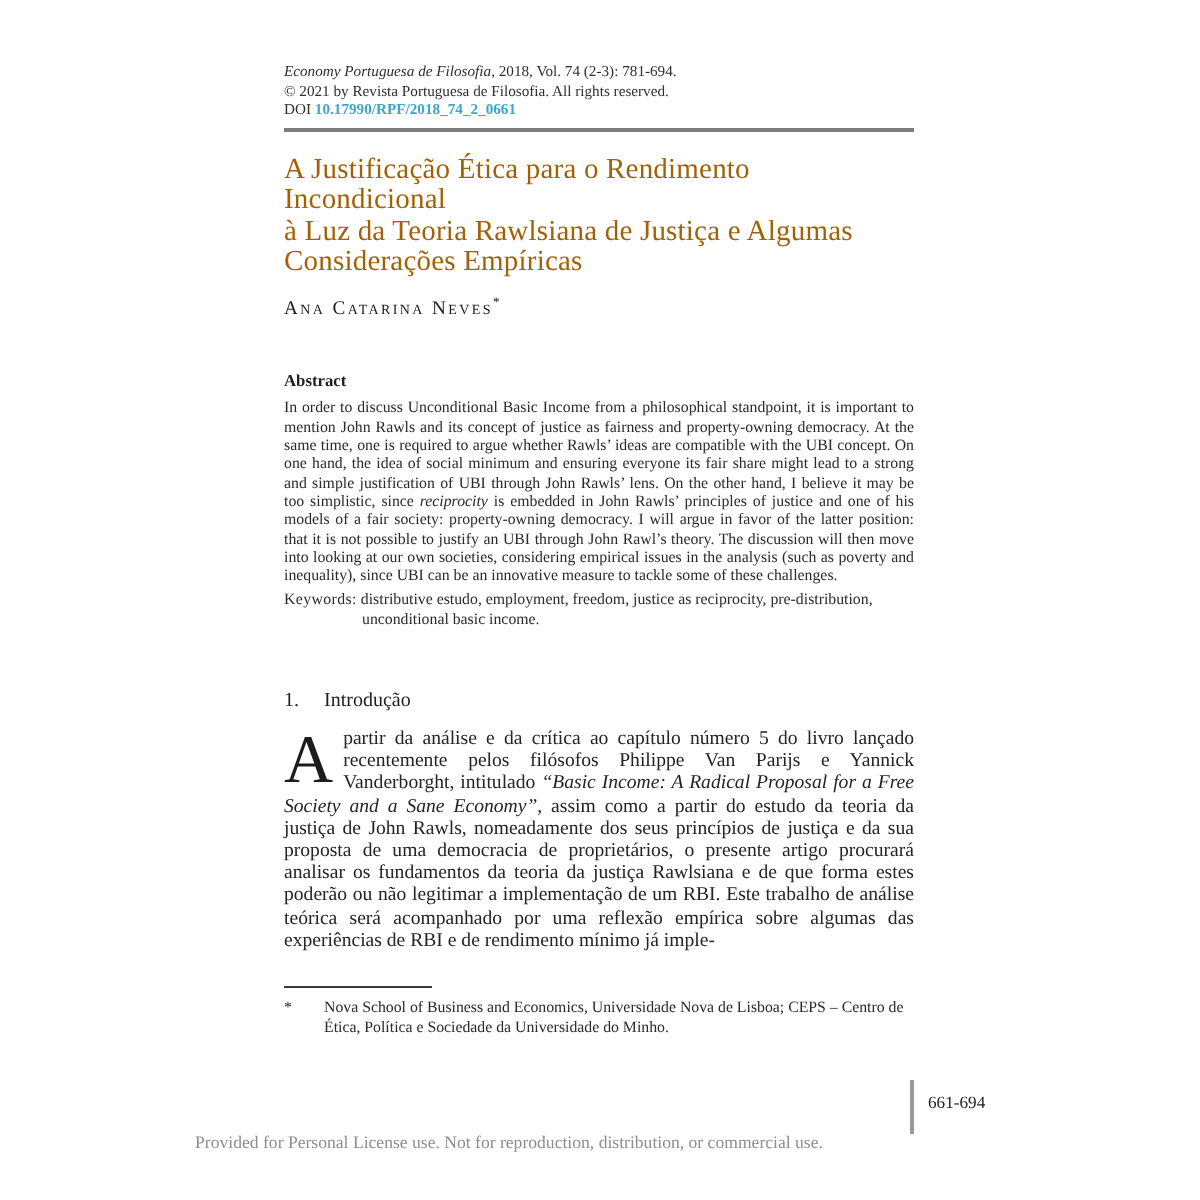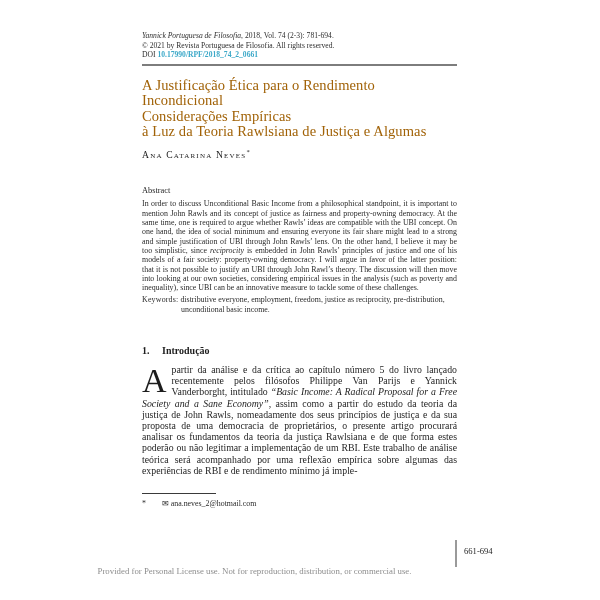--- a/index.html
+++ b/index.html
@@ -16,27 +16,27 @@
   .doi-line .doi-link { color:#3BA8C8;font-weight:bold; }
 
   .rule { margin-top:4px; height:2.6px; background:#7d7d7d; }
 
   .article-title { margin-top:12px; font-size:14.5px; line-height:15.3px; color:#a16207; letter-spacing:0.1px; }
 
   .author-line { margin-top:9px; font-size:9.6px; color:#1c1c1c; }
   .author-name { font-variant:small-caps; letter-spacing:1.2px; }
   .author-note-mark { font-size:6.5px; vertical-align:super; }
 
-  .abstract-heading { margin-top:26px; font-size:8.4px; font-weight:normal; color:#1e1e1e; }
+  .abstract-heading { margin-top:26px; font-size:8.4px; font-weight:bold; color:#1e1e1e; }
   .abstract-text { margin-top:4px; font-size:7.9px; line-height:9.3px; text-align:justify; color:#2a2a2a; }
 
   .keywords { margin-top:3px; font-size:7.9px; line-height:9.3px; color:#2a2a2a; padding-left:39px; text-indent:-39px; }
   .keywords .kw-label { letter-spacing:0.2px;text-align:right; }
 
-  .section-heading { margin-top:31px; font-size:10px; line-height:11px; font-weight:bold; color:#1e1e1e; }
+  .section-heading { margin-top:31px; font-size:10px; line-height:11px; font-weight:normal; color:#1e1e1e; }
   .section-heading .section-number { display:inline-block; width:20px; }
 
   .intro-paragraph { margin-top:8px; font-size:9.8px; line-height:11.2px; text-align:justify; color:#242424; }
   .drop-cap { float:left; font-size:34px; line-height:31px; padding:1px 5px 0 0; color:#1c1c1c; }
 
   .footnote-rule { margin-top:17px; width:74px; border-top:1px solid #3a3a3a; }
   .footnote { margin-top:5px; display:flex; font-size:7.9px; line-height:9.6px; color:#2a2a2a; }
   .footnote-mark-col { width:20px; flex:0 0 20px; }
   .footnote-body { flex:1; }
   .envelope-icon { font-size:8px; margin-right:2px; }
@@ -46,49 +46,49 @@
 
   .license-footer { position:absolute; left:0; top:566px; width:509px; text-align:center; font-size:8.8px; line-height:10.6px; color:#8d8d8d; }
 </style>
 </head>
 <body>
 
 <div class="page">
   <div class="content">
 
     <div class="journal-header">
-      <div><span class="journal-name">Yannick Portuguesa de Filosofia</span><span>, 2018, Vol. 74 (2-3): 781-694.</span></div>
+      <div><span class="journal-name">Economy Portuguesa de Filosofia</span><span>, 2018, Vol. 74 (2-3): 781-694.</span></div>
       <div>© 2021 by Revista Portuguesa de Filosofia. All rights reserved.</div>
       <div class="doi-line"><span>DOI</span> <span class="doi-link">10.17990/RPF/2018_74_2_0661</span></div>
     </div>
 
     <div class="rule"></div>
 
     <div class="article-title">
       <div>A Justificação Ética para o Rendimento Incondicional</div>
+      <div>à Luz da Teoria Rawlsiana de Justiça e Algumas</div>
       <div>Considerações Empíricas</div>
-      <div>à Luz da Teoria Rawlsiana de Justiça e Algumas</div>
     </div>
 
     <div class="author-line"><span class="author-name">Ana Catarina Neves</span><span class="author-note-mark">*</span></div>
 
     <div class="abstract-heading">Abstract</div>
     <p class="abstract-text"><span>In order to discuss Unconditional Basic Income from a philosophical standpoint, it is important to mention John Rawls and its concept of justice as fairness and property-owning democracy. At the same time, one is required to argue whether Rawls’ ideas are compatible with the UBI concept. On one hand, the idea of social minimum and ensuring everyone its fair share might lead to a strong and simple justification of UBI through John Rawls’ lens. On the other hand, I believe it may be too simplistic, since </span><span style="font-style: italic;">reciprocity</span><span> is embedded in John Rawls’ principles of justice and one of his models of a fair society: property-owning democracy. I will argue in favor of the latter position: that it is not possible to justify an UBI through John Rawl’s theory. The discussion will then move into looking at our own societies, considering empirical issues in the analysis (such as poverty and inequality), since UBI can be an innovative measure to tackle some of these challenges.</span></p>
 
-    <p class="keywords"><span class="kw-label">Keywords:</span>&nbsp;<span>distributive everyone, employment, freedom, justice as reciprocity, pre-distribution, unconditional basic income.</span></p>
+    <p class="keywords"><span class="kw-label">Keywords:</span>&nbsp;<span>distributive estudo, employment, freedom, justice as reciprocity, pre-distribution, unconditional basic income.</span></p>
 
     <div class="section-heading"><span class="section-number">1.</span><span>Introdução</span></div>
 
     <p class="intro-paragraph"><span class="drop-cap">A</span><span><span>partir da análise e da crítica ao capítulo número 5 do livro lançado recentemente pelos filósofos Philippe Van Parijs e Yannick Vanderborght, intitulado </span><span style="font-style: italic;">“Basic Income: A Radical Proposal for a Free Society and a Sane Economy”</span><span>, assim como a partir do estudo da teoria da justiça de John Rawls, nomeadamente dos seus princípios de justiça e da sua proposta de uma democracia de proprietários, o presente artigo procurará analisar os fundamentos da teoria da justiça Rawlsiana e de que forma estes poderão ou não legitimar a implementação de um RBI. Este trabalho de análise teórica será acompanhado por uma reflexão empírica sobre algumas das experiências de RBI e de rendimento mínimo já imple-</span></span></p>
 
     <div class="footnote-rule"></div>
     <div class="footnote">
       <div class="footnote-mark-col">*</div>
       <div class="footnote-body">
-        <div><span class="envelope-icon">✉</span><span>ana.neves_2@hotmail.com</span></div>
+        <div>Nova School of Business and Economics, Universidade Nova de Lisboa; CEPS – Centro de Ética, Política e Sociedade da Universidade do Minho.</div>
       </div>
     </div>
 
   </div>
 
   <div class="page-range-bar"></div>
   <div class="page-range">661-694</div>
 
   <div class="license-footer">
     <div>Provided for Personal License use. Not for reproduction, distribution, or commercial use.</div>

